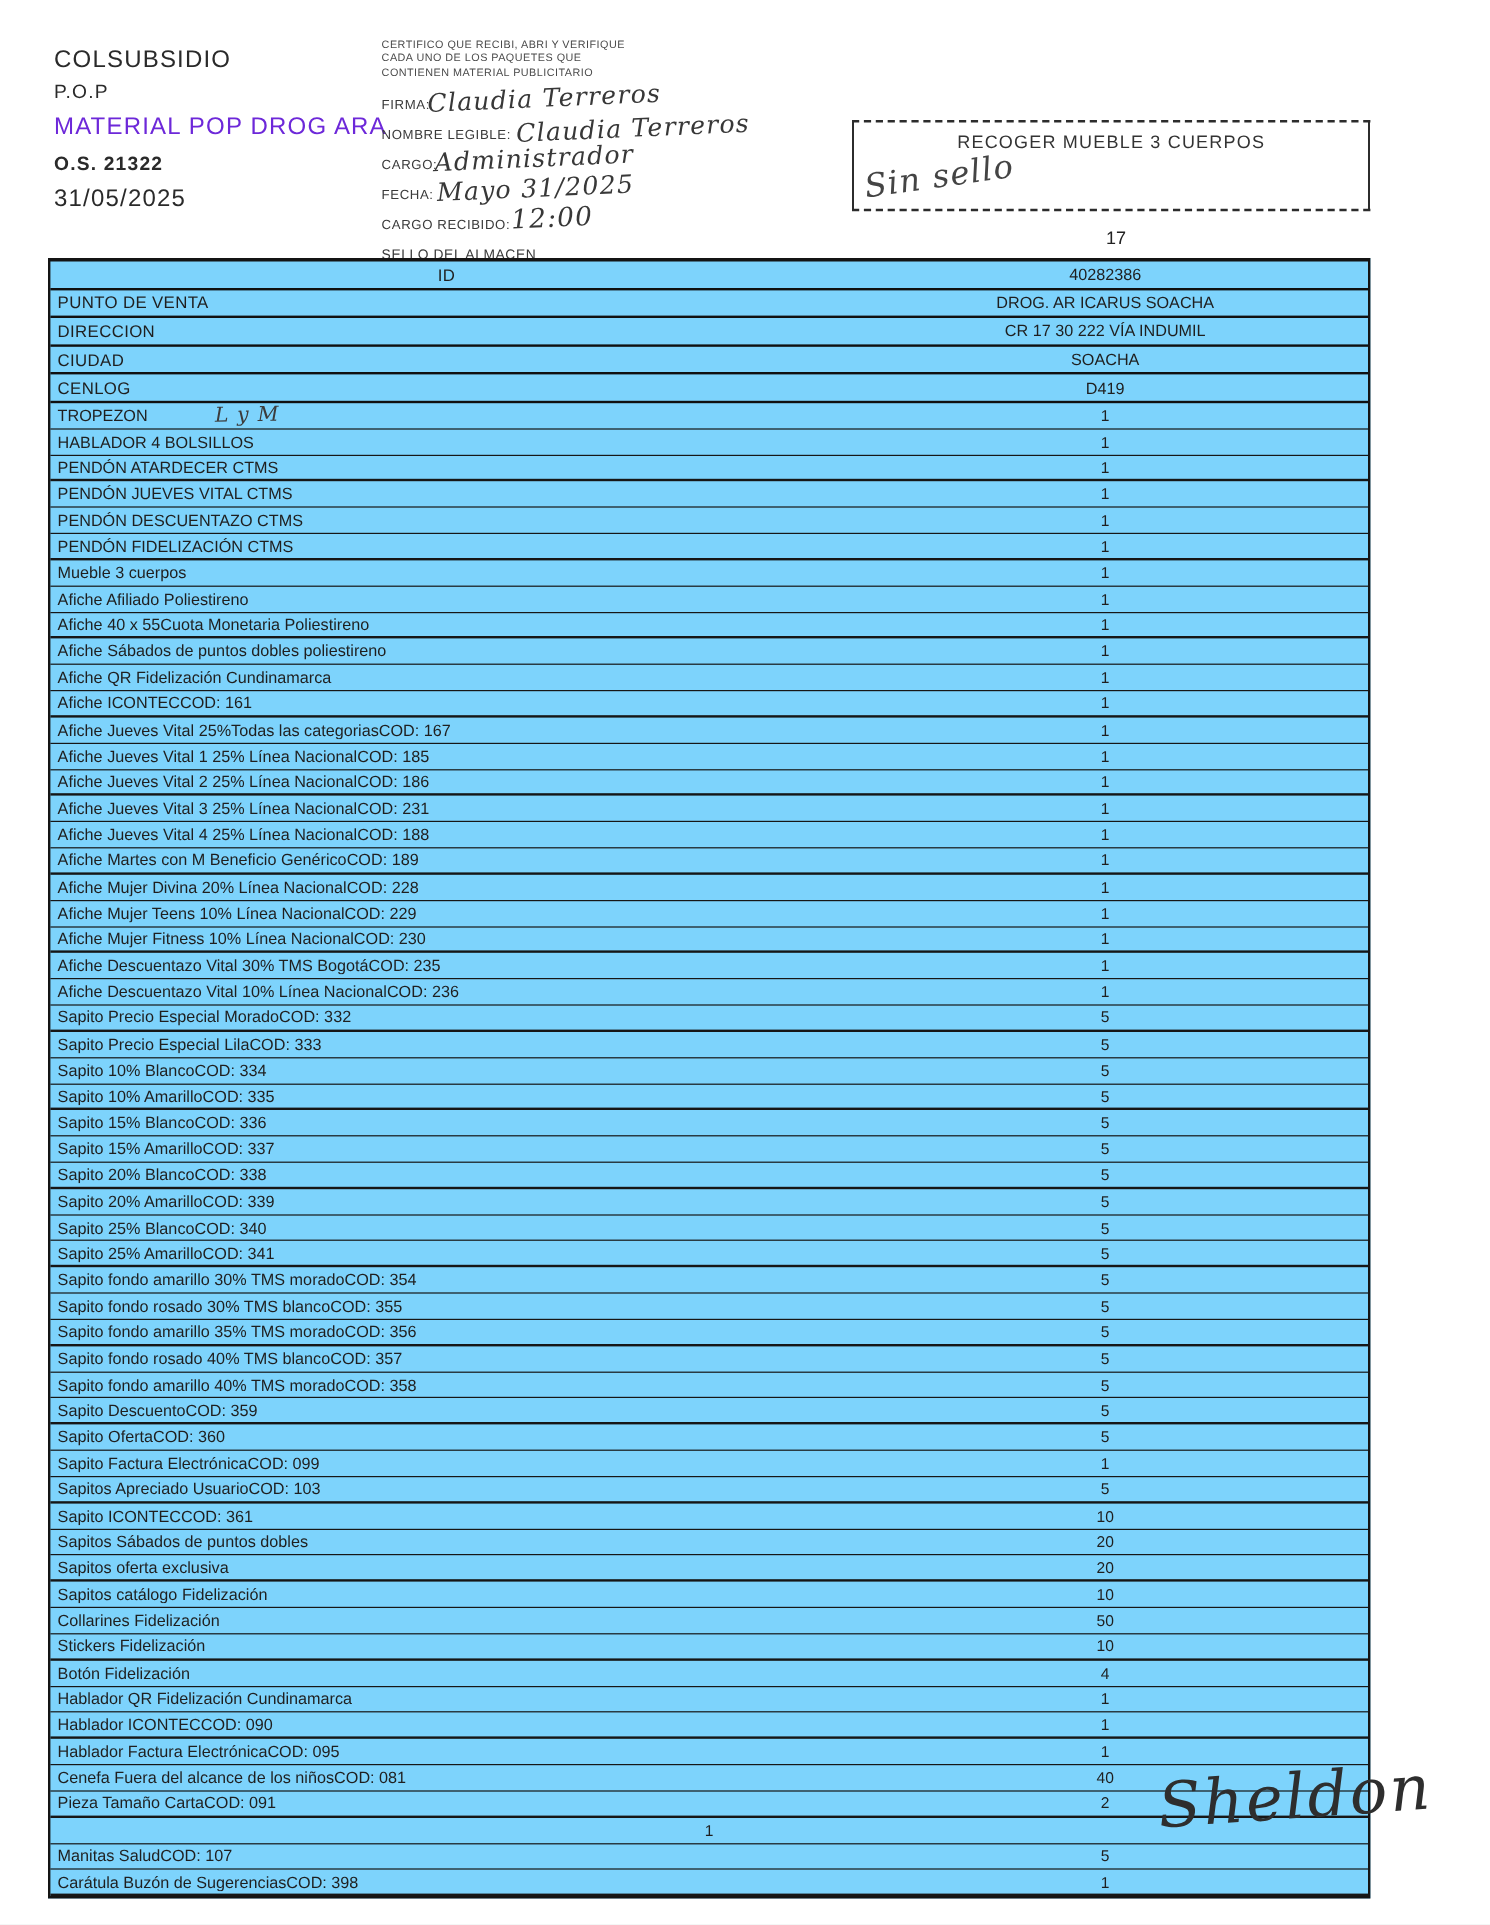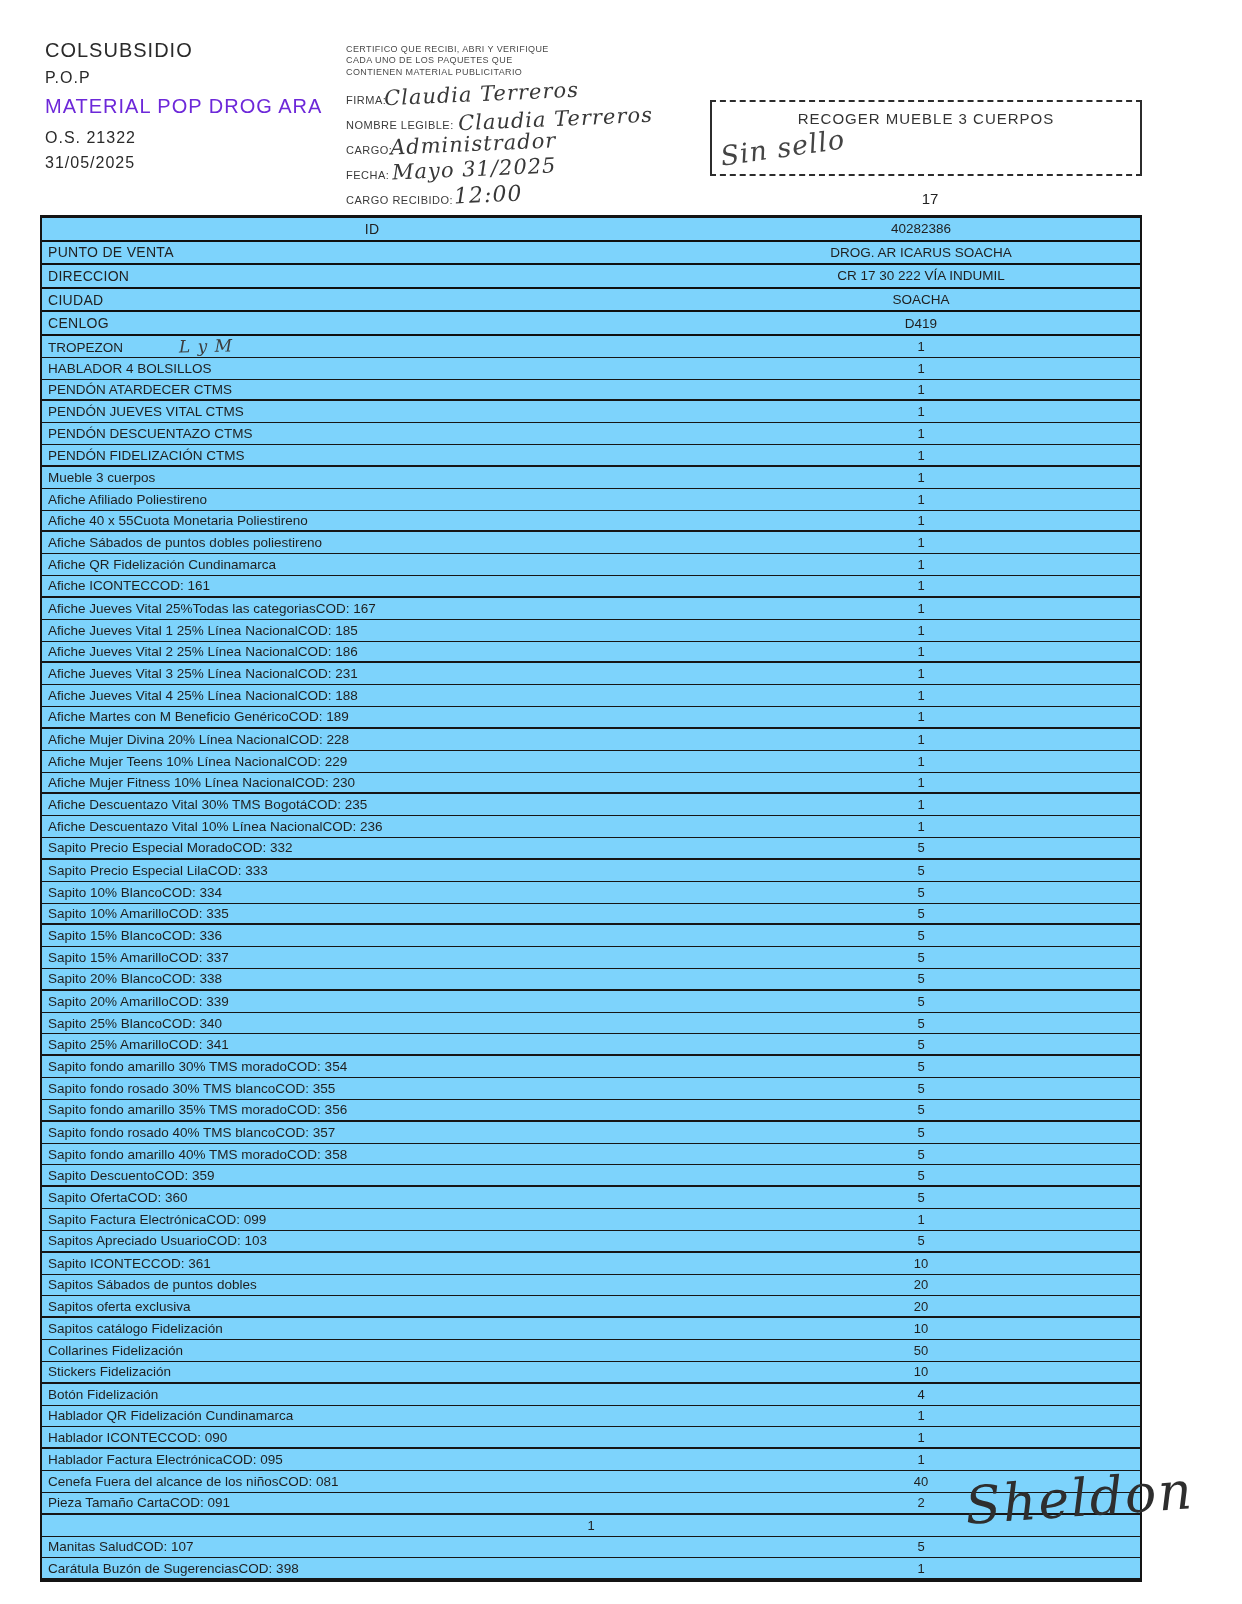--- a/index.html
+++ b/index.html
@@ -11,25 +11,25 @@
     font-family:"Liberation Sans", sans-serif;
     color:#1c1c1c;
     overflow:hidden;
   }
 
   
   .hdr-left { position:absolute; left:45px; top:35px; line-height:1.55; }
   .hdr-left .l1 { font-size:20px; letter-spacing:1px; color:#2a2a2a; }
   .hdr-left .l2 { font-size:16px; letter-spacing:1px; color:#2a2a2a; }
   .hdr-left .l3 { font-size:20px; letter-spacing:1px; color:#6d28d9; }
-  .hdr-left .l4 { font-size:16px; letter-spacing:1px; margin-top:4px; color:#2a2a2a; }
-  .hdr-left .l5 { font-size:16px; letter-spacing:1px; color:#2a2a2a; }
+  .hdr-left .l4 { font-size:16px; letter-spacing:1px; margin-top:4px; color:#2a2a2a;font-weight:bold; }
+  .hdr-left .l5 { font-size:20px; letter-spacing:1px; color:#2a2a2a; }
 
   
-  .cert { position:absolute; left:318px; top:44px; width:360px;margin-left:28px; }
+  .cert { position:absolute; left:318px; top:32px; width:360px; }
   .cert .stmt { font-size:9px; color:#4a4a4a; letter-spacing:.4px; line-height:1.25; }
   .cert-fields { margin-top:8px; }
   .cert-field { position:relative; height:25px; }
   .cert-field .cf-label { font-size:11px; color:#3a3a3a; letter-spacing:.5px; position:absolute; left:0; top:8px; white-space:nowrap; }
   .cert-field .cf-value { position:absolute; top:-4px; }
   .cert-field.f-firma  .cf-value { left:38px; }
   .cert-field.f-nombre .cf-value { left:112px; }
   .cert-field.f-cargo  .cf-value { left:44px; }
   .cert-field.f-fecha  .cf-value { left:46px; }
   .cert-field.f-hora   .cf-value { left:108px; font-size:22px; }

